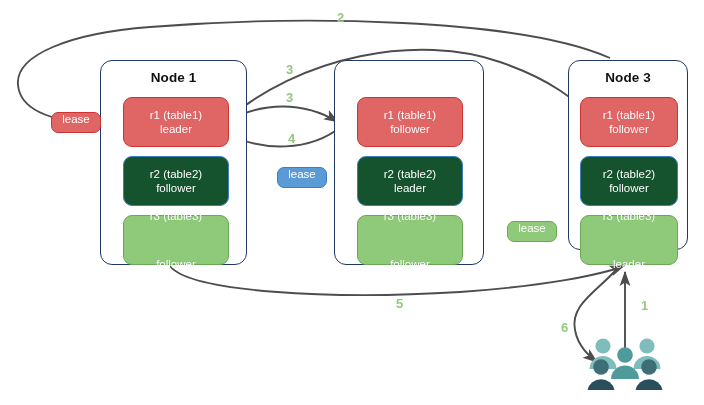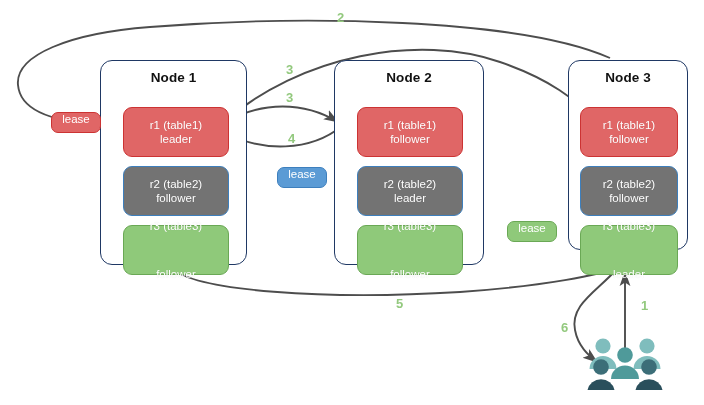--- a/index.html
+++ b/index.html
@@ -49,29 +49,28 @@
     border-radius: 9px;
     display: flex;
     flex-direction: column;
     align-items: center;
     justify-content: center;
     color: #ffffff;
     font-size: 11.5px;
     line-height: 14px;
     text-align: center;
     text-shadow: 0 0 1px rgba(0,0,0,0.12);
-    margin-top: 10px;
   }
   .replica .ln { display: block; }
   .rep-red {
     background: #e06666;
     border: 1.6px solid #cc3333;
   }
   .rep-blue {
-    background: #737373;
+    background: #14532d;
     border: 1.6px solid #3d7fbd;
   }
   .rep-green {
     background: #8fc97a;
     border: 1.6px solid #6aa855;
     gap: 34px;
   }
   .lease {
     position: absolute;
     box-sizing: border-box;
@@ -143,21 +142,20 @@
       <span class="ln">r2 (table2)</span>
       <span class="ln">follower</span>
     </div>
     <div class="replica rep-green" style="left:22px; top:154px; width:106px; height:50px;">
       <span class="ln">r3 (table3)</span>
       <span class="ln">follower</span>
     </div>
   </div>
 
   <div class="node-box" style="left:334px; top:60px; width:150px; height:205px;">
-    <div class="node-title">Node 2</div>
     <div class="replica rep-red" style="left:22px; top:36px; width:106px; height:50px;">
       <span class="ln">r1 (table1)</span>
       <span class="ln">follower</span>
     </div>
     <div class="replica rep-blue" style="left:22px; top:95px; width:106px; height:50px;">
       <span class="ln">r2 (table2)</span>
       <span class="ln">leader</span>
     </div>
     <div class="replica rep-green" style="left:22px; top:154px; width:106px; height:50px;">
       <span class="ln">r3 (table3)</span>

